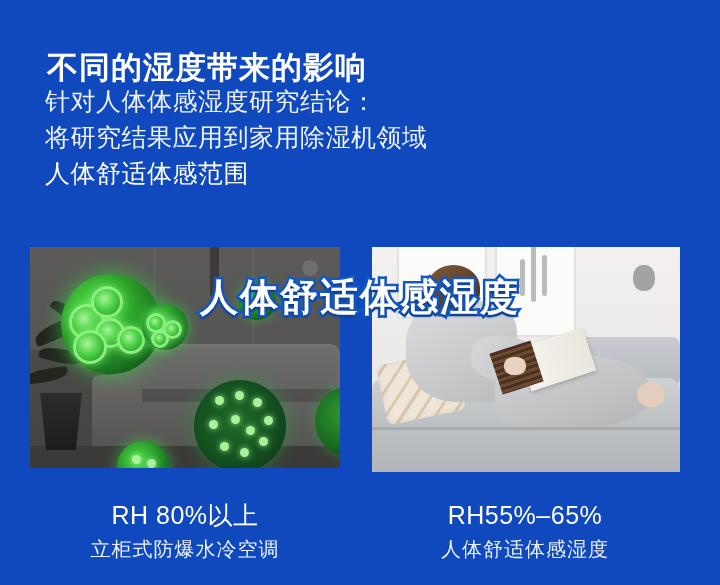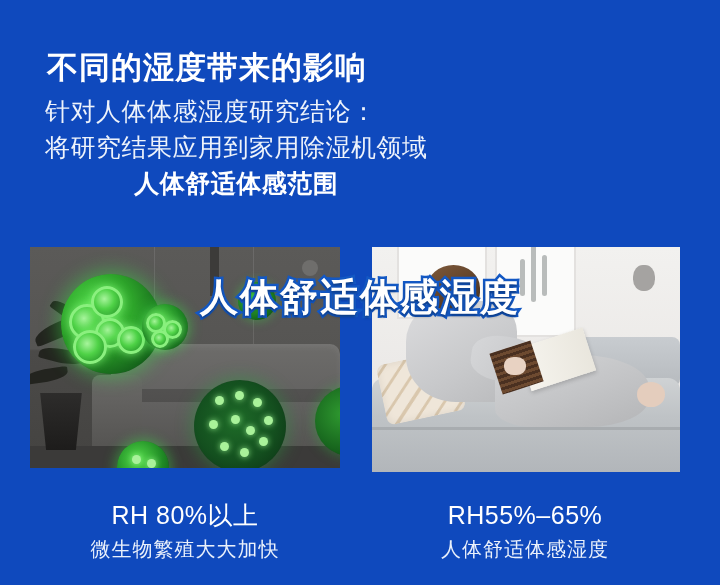--- a/index.html
+++ b/index.html
@@ -26,32 +26,32 @@
     color: #ffffff;
     letter-spacing: 1px;
     line-height: 1.2;
     white-space: nowrap;
     margin-top: 33px;
   }
 
   .bodytext {
     position: absolute;
     left: 45px;
-    top: 93px;
+    top: 83px;
     line-height: 36px;
     white-space: nowrap;
   }
   .bodyline {
     font-size: 25px;
     color: #eef3fb;
     letter-spacing: 0.5px;
     height: 36px;
   }
   .bodyline b { font-weight: bold; color: #ffffff; }
-  .bodyline.strong { font-weight: bold; color: #ffffff; text-align: center; }
+  .bodyline.strong { font-weight: normal; color: #ffffff; }
 
   
   .photo {
     position: absolute;
     overflow: hidden;
   }
   #photo-left  { left: 30px;  top: 247px; width: 310px; height: 221px; }
   #photo-right { left: 372px; top: 247px; width: 308px; height: 225px; }
 
   
@@ -356,21 +356,21 @@
     <div class="book"></div>
     <div class="book-spine"></div>
     <div class="hand"></div>
     <div class="person-foot"></div>
   </div>
 
   <div class="overlay-title">人体舒适体感湿度</div>
 
   <div class="caption" id="caption-left">
     <div class="cap-main">RH 80%以上</div>
-    <div class="cap-sub">微生物繁殖大大加快</div>
+    <div class="cap-sub">立柜式防爆水冷空调</div>
   </div>
 
   <div class="caption" id="caption-right">
     <div class="cap-main">RH55%–65%</div>
     <div class="cap-sub">人体舒适体感湿度</div>
   </div>
 
 </div>
 
 </body></html>

